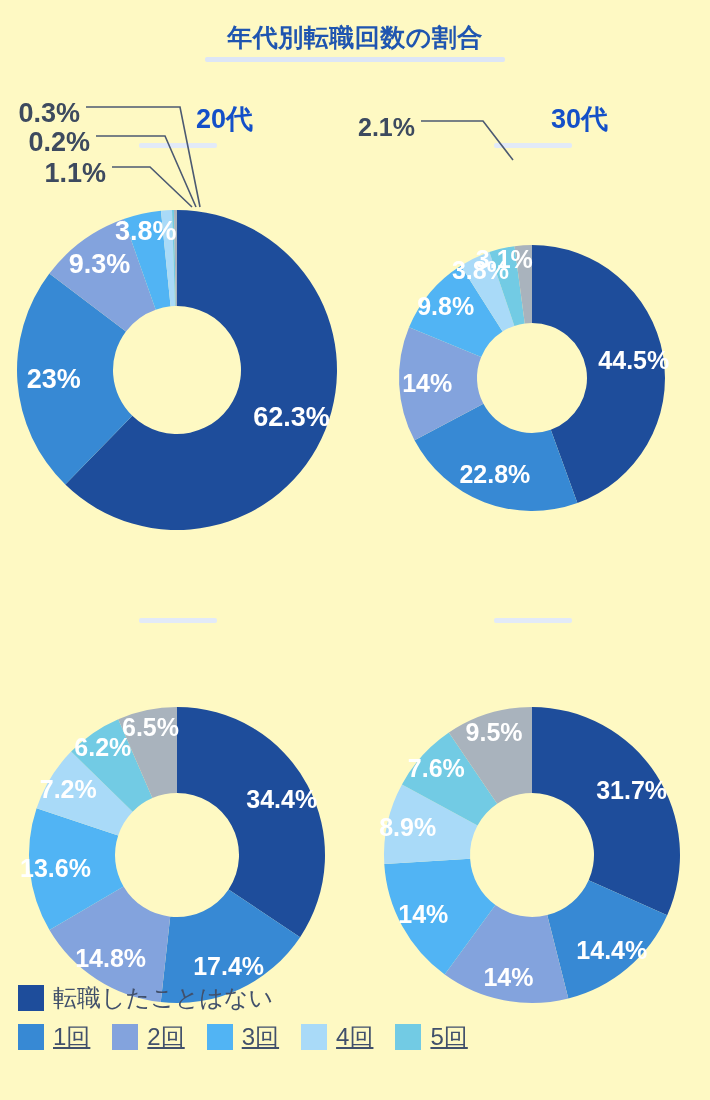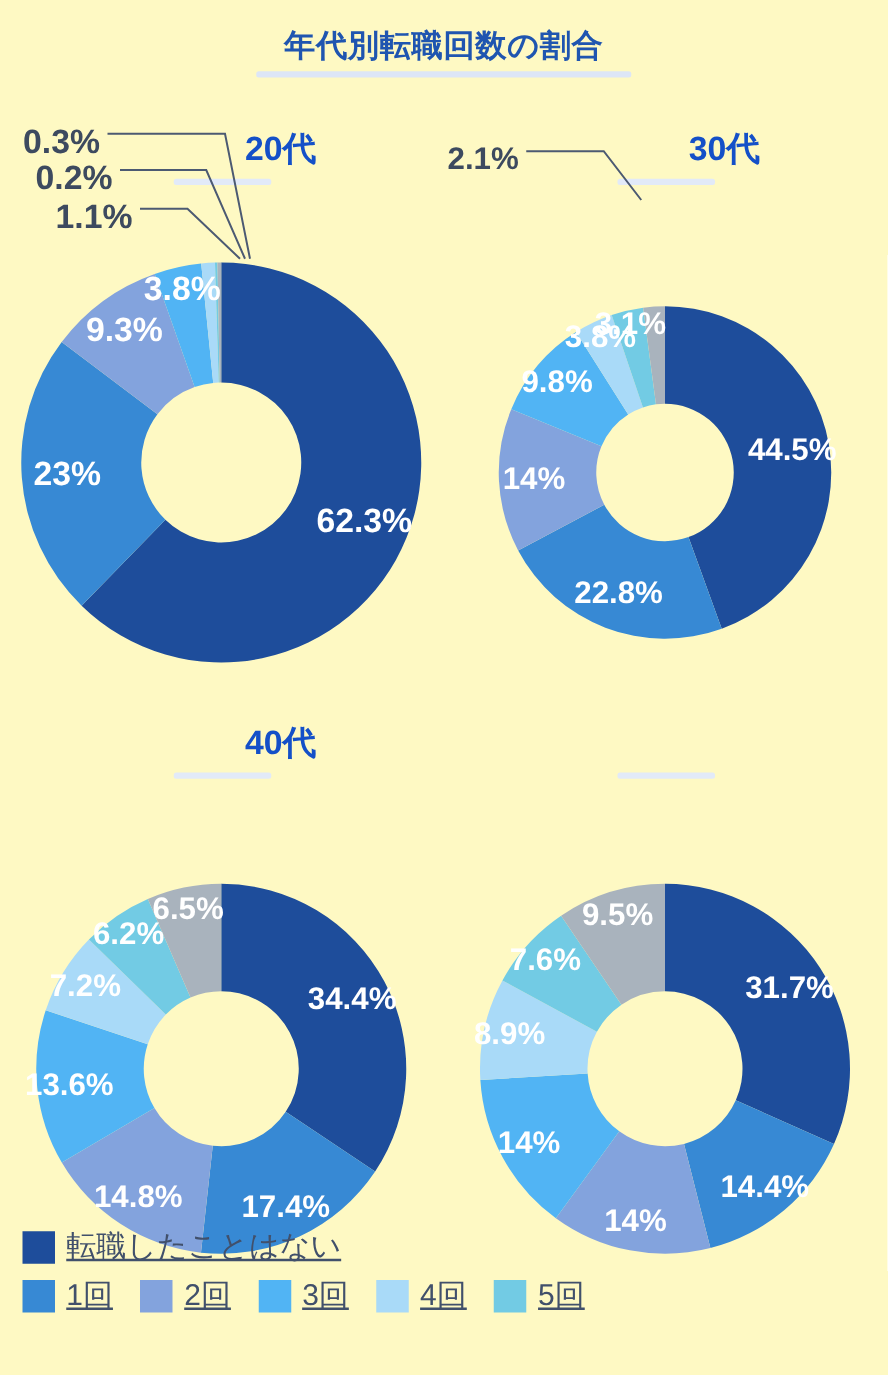--- a/index.html
+++ b/index.html
@@ -129,21 +129,20 @@
   .legend-label {
     font-size: 24px;
     color: #41506b;
     line-height: 1;
     text-decoration: underline;
   }
   .legend-label-long {
     font-size: 24px;
     color: #41506b;
     line-height: 1;
-    text-decoration: underline;
   }
 </style>
 </head>
 <body>
 
 <div class="page">
 
   <div class="main-title">年代別転職回数の割合</div>
   <div class="main-title-underline"></div>
 
@@ -193,21 +192,20 @@
             <text x="90.66410483742351" y="210.52992613170179" text-anchor="middle" dominant-baseline="central" fill="#ffffff" font-size="25" font-weight="bold" font-family="&quot;Liberation Sans&quot;, sans-serif">9.8%</text>
             <text x="125.38559914334952" y="174.9554664769707" text-anchor="middle" dominant-baseline="central" fill="#ffffff" font-size="25" font-weight="bold" font-family="&quot;Liberation Sans&quot;, sans-serif">3.8%</text>
             <text x="149.27464301472986" y="164.11000471007105" text-anchor="middle" dominant-baseline="central" fill="#ffffff" font-size="25" font-weight="bold" font-family="&quot;Liberation Sans&quot;, sans-serif">3.1%</text>
             <path d="M66,26 L128,26 L158,65" stroke="#4c5a72" stroke-width="1.6" fill="none"></path>
             <text x="60" y="32" text-anchor="end" dominant-baseline="central" fill="#3d4a5f" font-size="25" font-weight="bold" font-family="&quot;Liberation Sans&quot;, sans-serif">2.1%</text>
           </svg>
       </div>
     </div>
 
     <div class="chart-cell cell-bl">
-      <div class="cell-title">40代</div>
       <div class="cell-title-underline"></div>
       <div class="donut-wrap">
         <svg class="donut-svg" id="svg-2" width="355" height="470" viewBox="0 0 355 470">
             <path d="M177,137 A148,148 0 0 1 300.1058670920106,367.1519658165538 L228.5713767547612,319.4150127069347 A62,62 0 0 0 177,223 Z" fill="#1e4d9b"></path>
             <path d="M300.1058670920106,367.1519658165538 A148,148 0 0 1 160.77548107131545,432.10800449170927 L170.20324207041594,346.6263262059863 A62,62 0 0 0 228.5713767547612,319.4150127069347 Z" fill="#3789d4"></path>
             <path d="M160.77548107131545,432.10800449170927 A148,148 0 0 1 49.452043424371325,360.07009240291063 L123.56774792102041,316.44828195257065 A62,62 0 0 0 170.20324207041594,346.6263262059863 Z" fill="#83a3dd"></path>
             <path d="M49.452043424371325,360.07009240291063 A148,148 0 0 1 36.592110880753864,238.20657446737334 L118.18047888247796,265.3973487633591 A62,62 0 0 0 123.56774792102041,316.44828195257065 Z" fill="#51b4f4"></path>
             <path d="M36.592110880753864,238.20657446737334 A148,148 0 0 1 71.12380426501075,181.58708409155923 L132.64645854345045,241.6783730653829 A62,62 0 0 0 118.18047888247796,265.3973487633591 Z" fill="#a9daf8"></path>
             <path d="M71.12380426501075,181.58708409155923 A148,148 0 0 1 118.27753464242002,149.14834538244364 L152.40004829614892,228.08917171426694 A62,62 0 0 0 132.64645854345045,241.6783730653829 Z" fill="#72cbe4"></path>
             <path d="M118.27753464242002,149.14834538244364 A148,148 0 0 1 176.99999999999997,137 L177,223 A62,62 0 0 0 152.40004829614892,228.08917171426694 Z" fill="#a9b3bd"></path>

